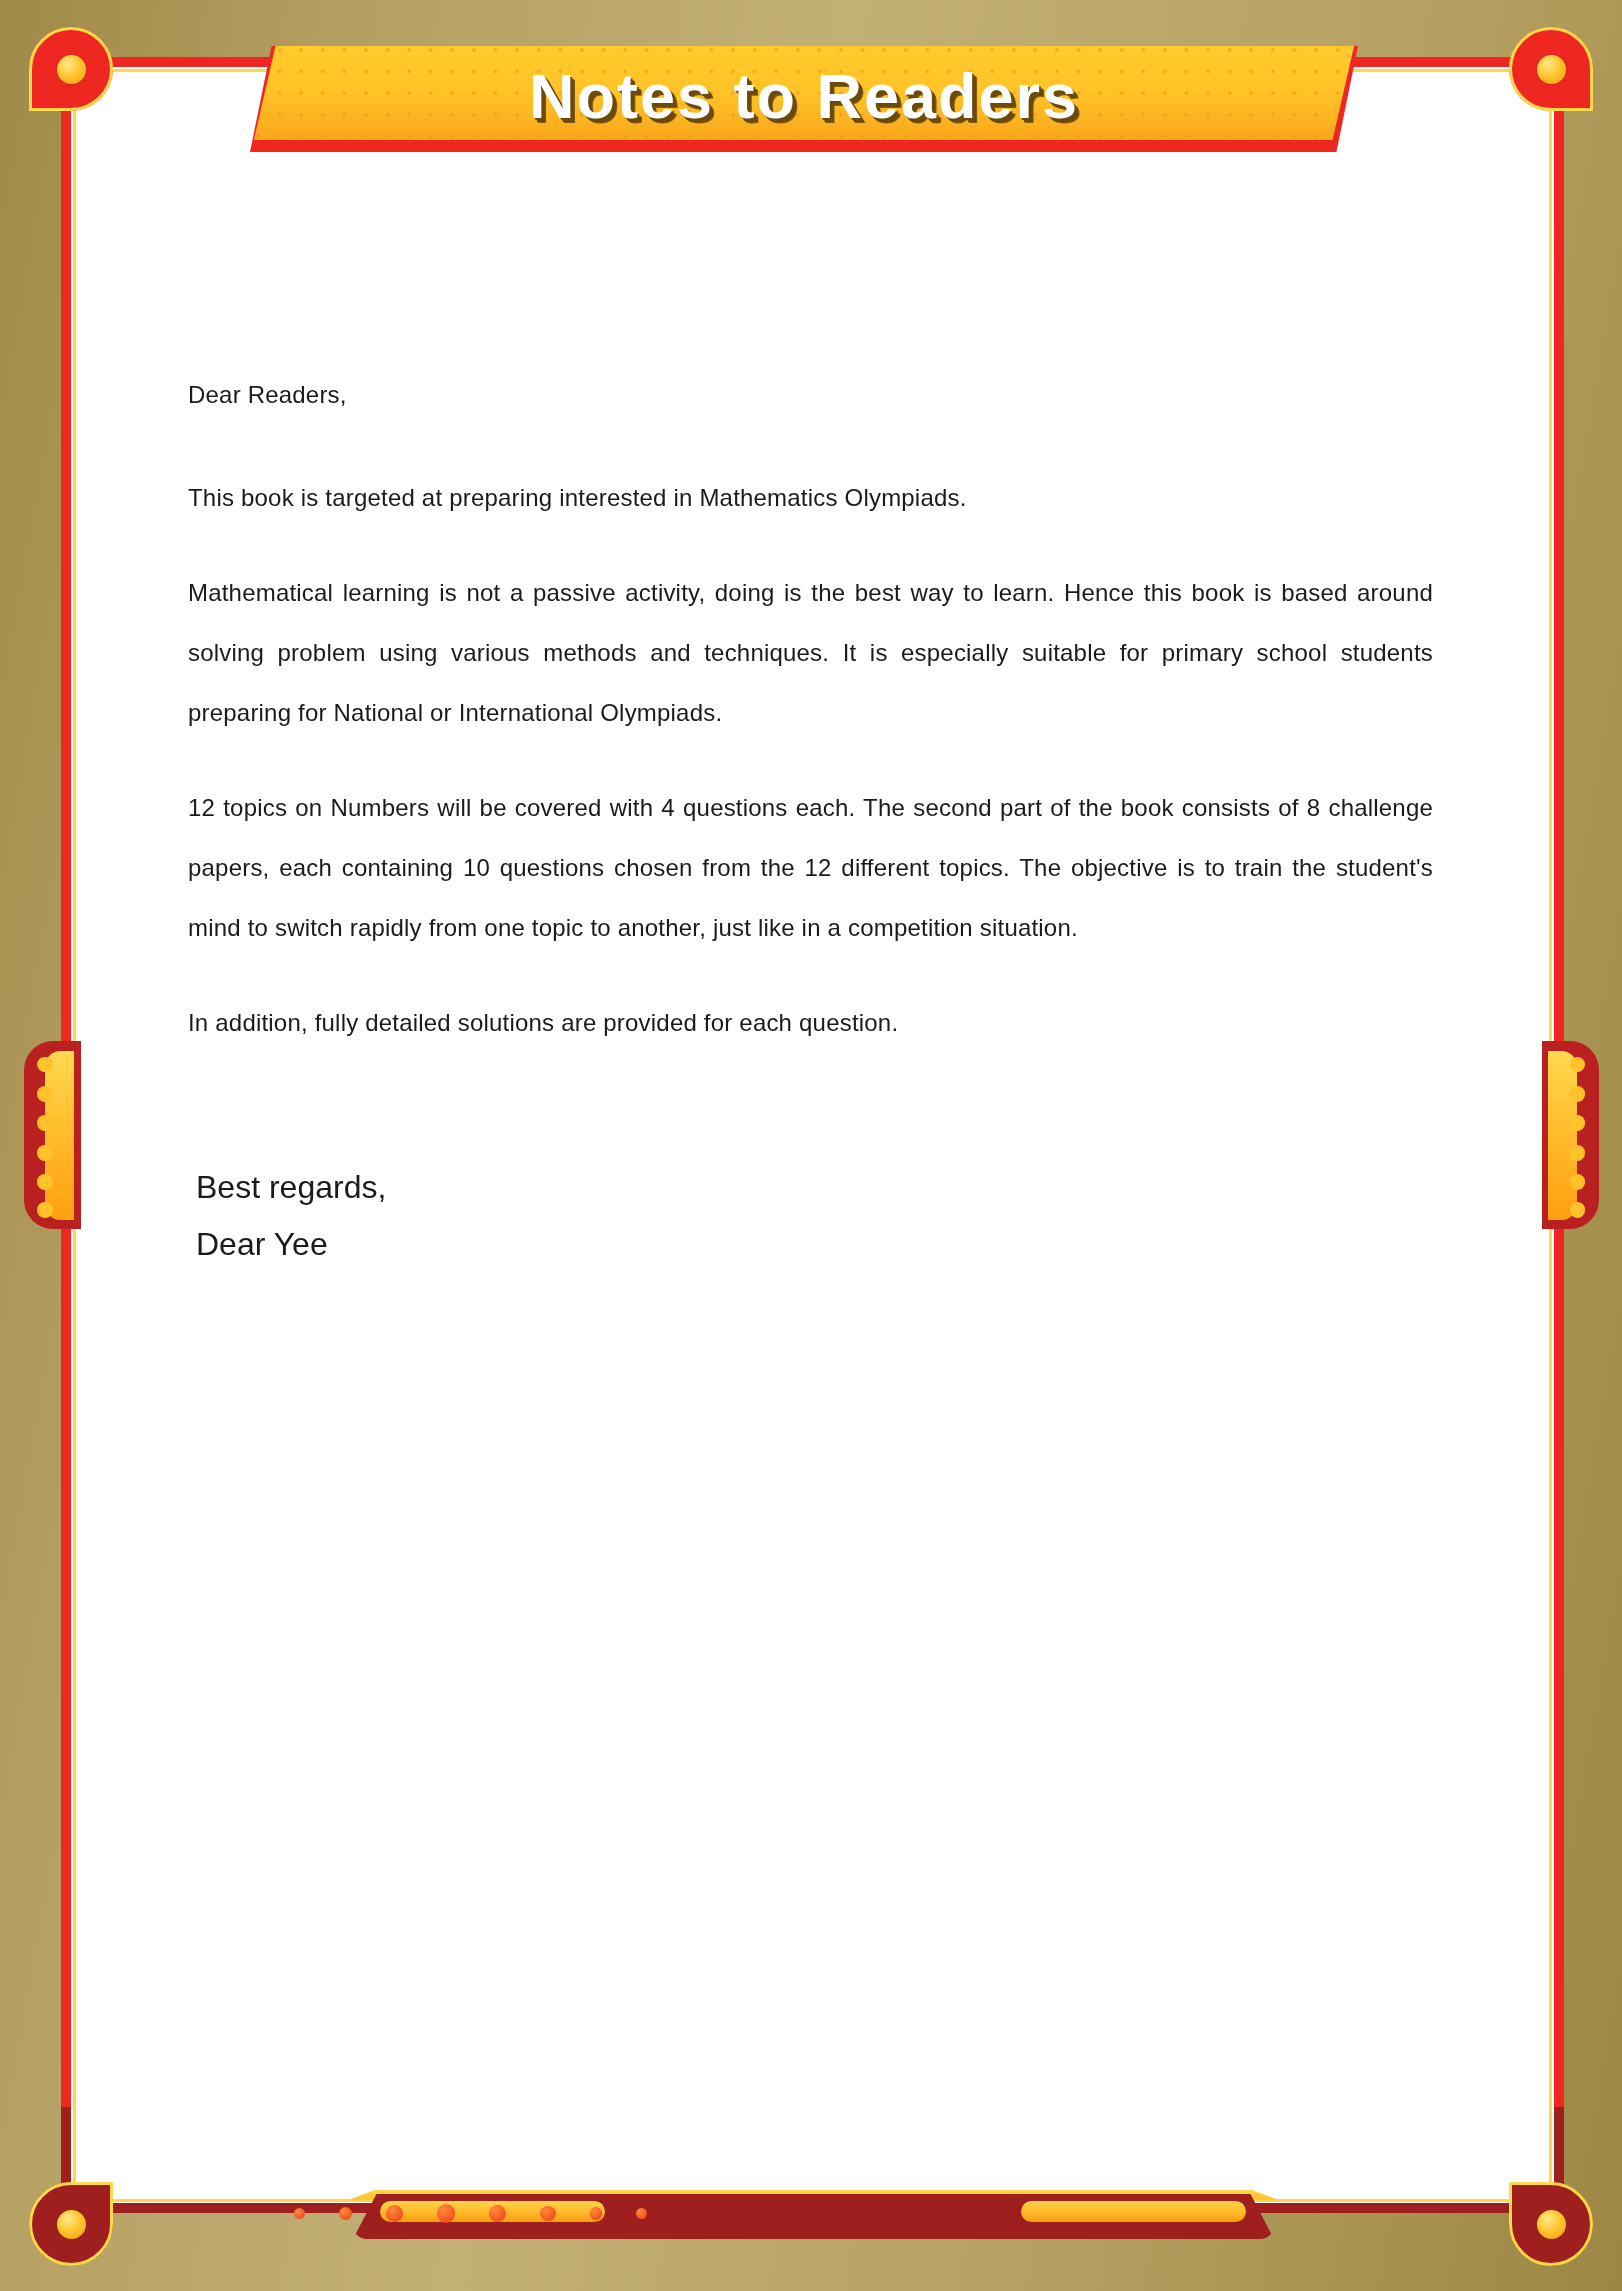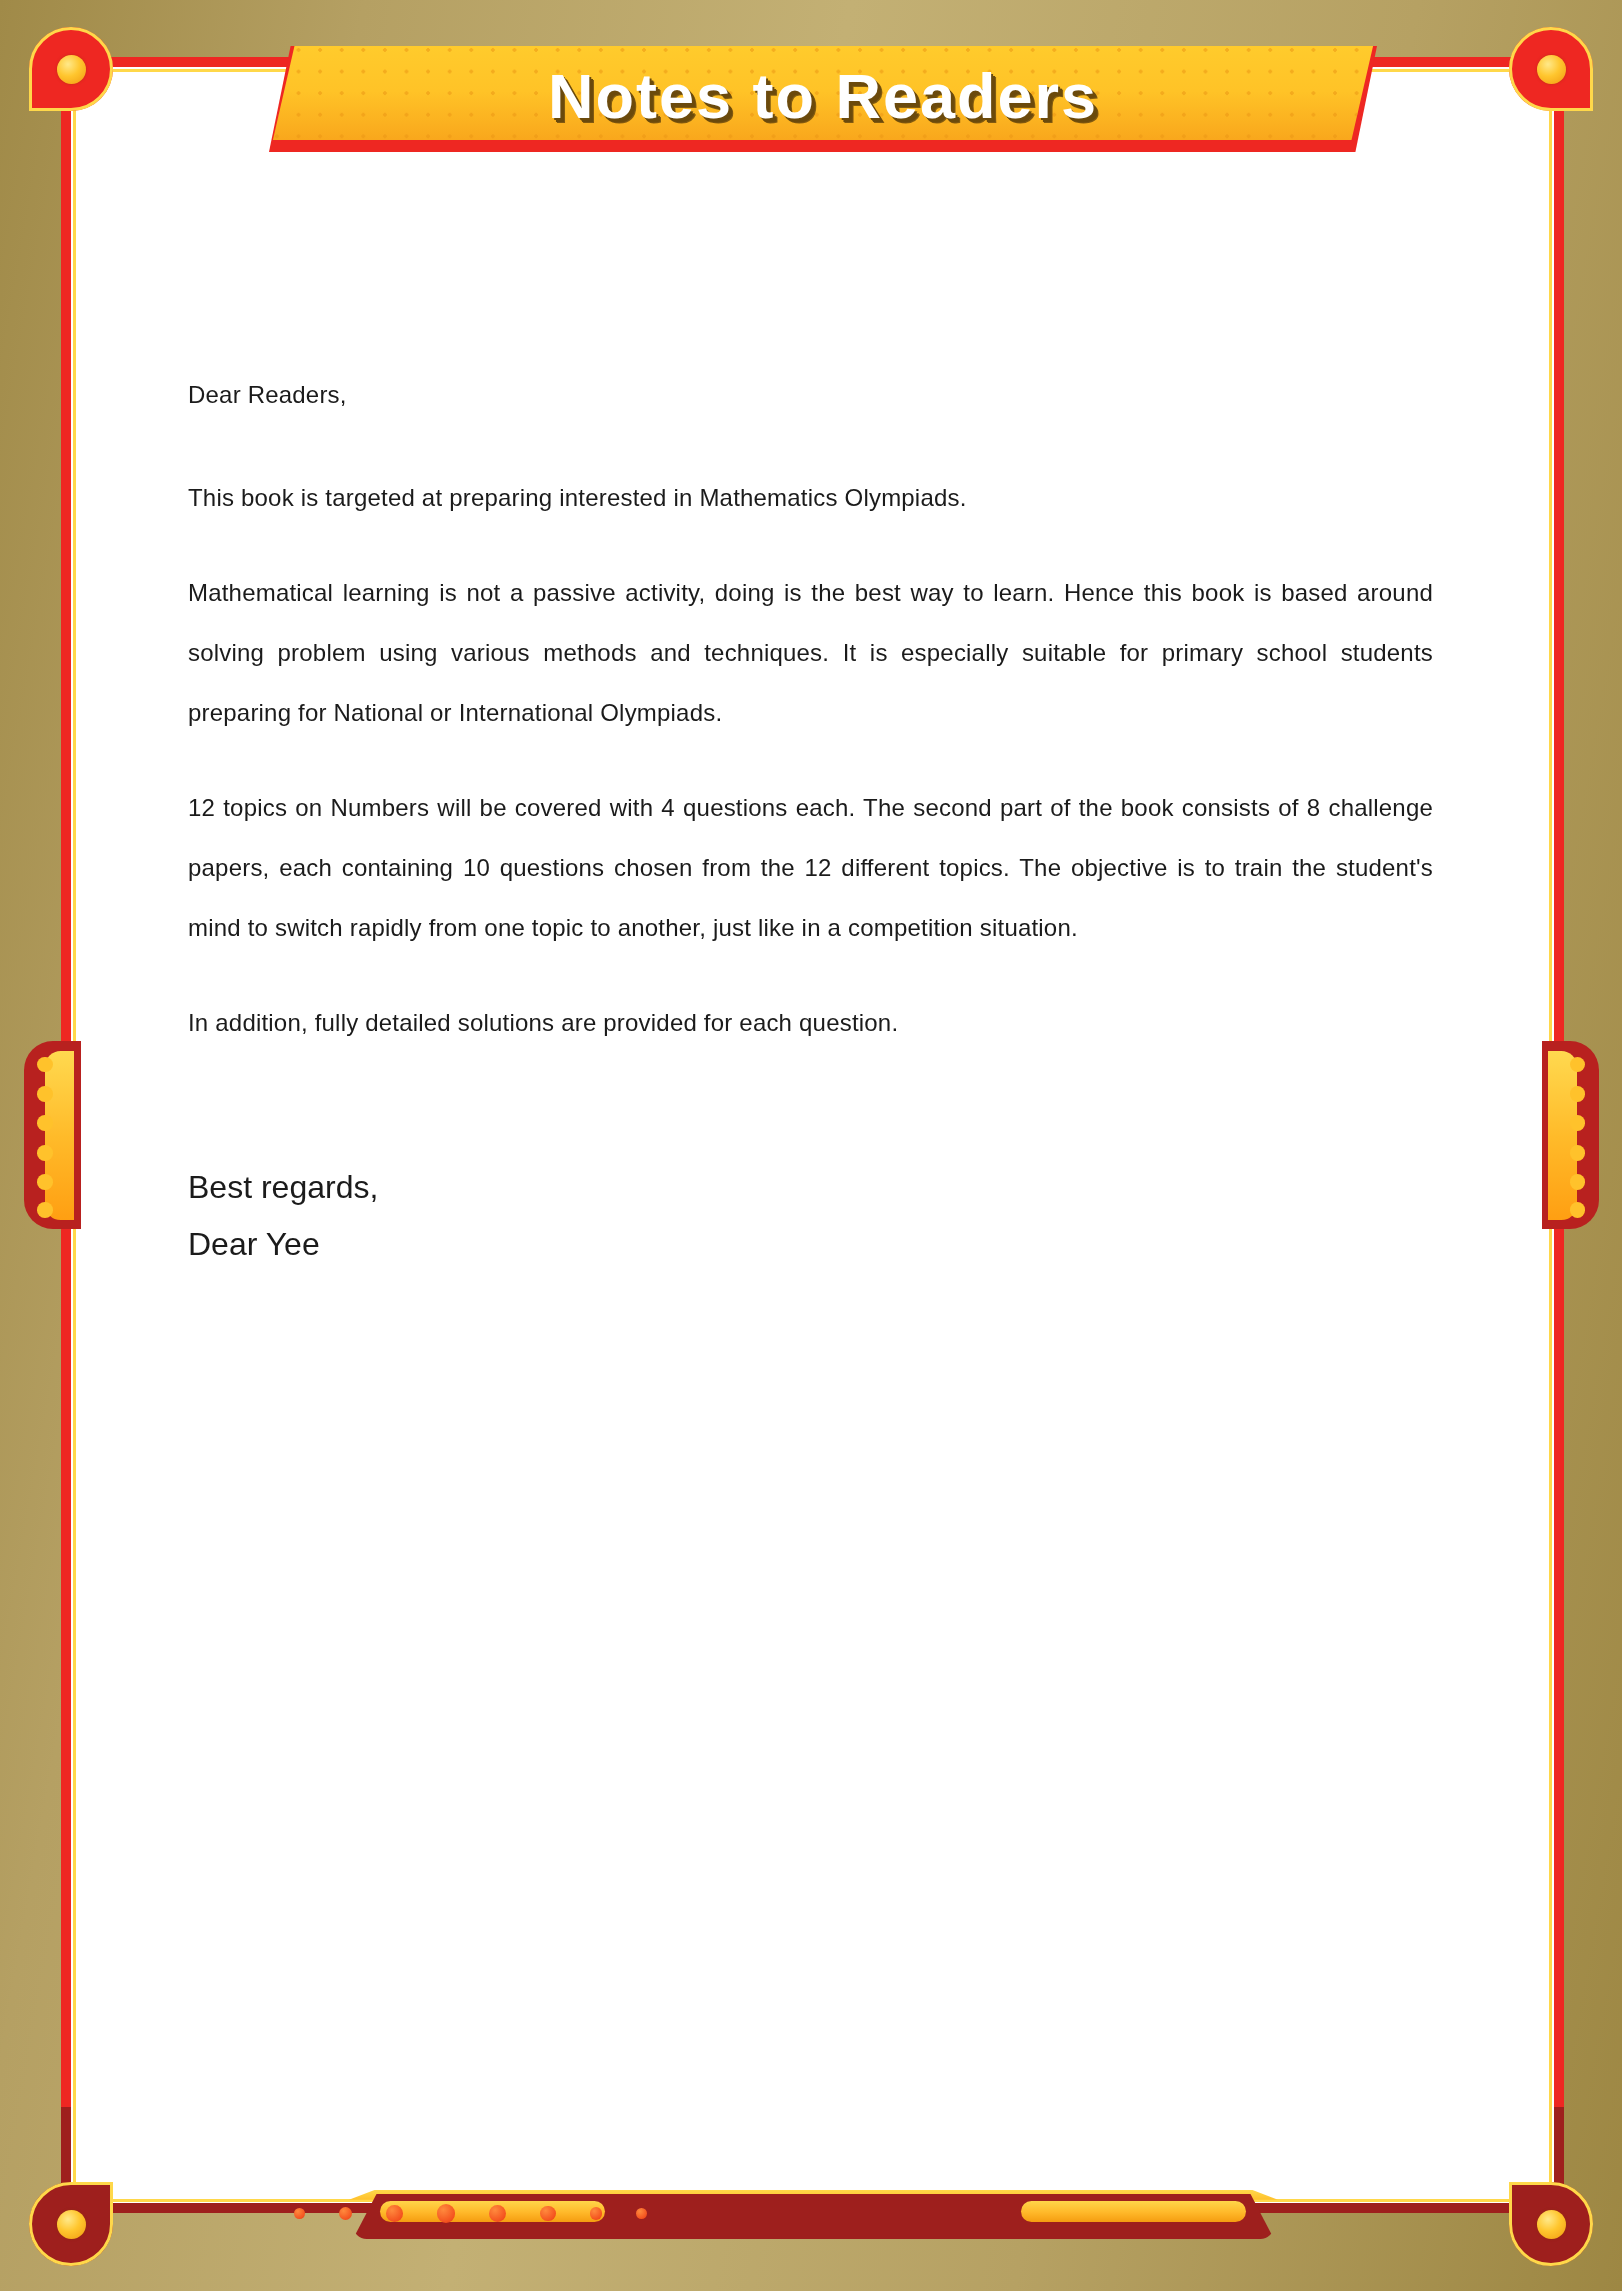--- a/index.html
+++ b/index.html
@@ -130,21 +130,21 @@
     height: 15.7px;
     border-radius: 50%;
     background: #ffc22b;
   }
   .side-tab.left  .scallop { left: 13.7px; }
   .side-tab.right .scallop { right: 13.7px; }
 
   
   .banner {
     position: absolute;
-    left: 269px;
+    left: 250px;
     top: 46px;
     width: 1108px;
     height: 106px;
   }
   .banner-red {
     position: absolute;
     left: 0; top: 0;
     width: 100%;
     height: 106px;
     background: #ee2722;
@@ -236,20 +236,21 @@
     line-height: 60px;
     color: #1b1b1b;
     font-stretch: condensed;
     letter-spacing: 0.2px;
   }
   .letter p.justify { text-align: justify; text-align-last: left; }
   .letter p.salutation { margin-bottom: 43px; }
   .letter p.tight { text-align: left; }
   .signature {
     margin-top: 106px;
+    margin-left: 8px;
   }
   .signature div {
     font-family: "Liberation Sans", sans-serif;
     font-size: 32px;
     line-height: 57px;
     color: #1b1b1b;
   }
 </style>
 </head>
 <body>

